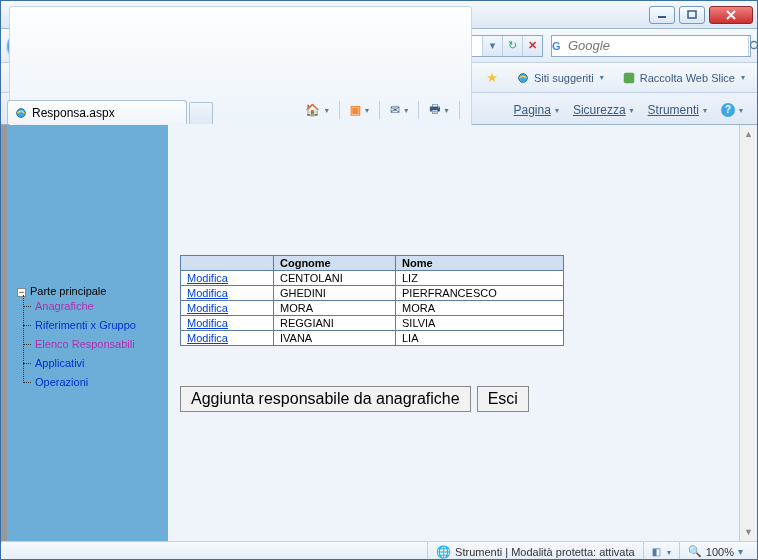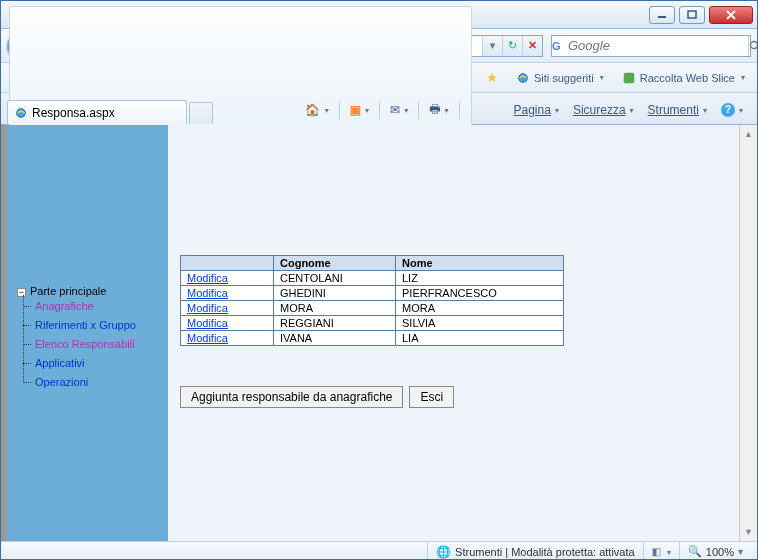--- a/index.html
+++ b/index.html
@@ -65,21 +65,21 @@
   .lnk-blue { color:#0030d0;}
   .lnk-black { color:#000;}
 
   .main { flex:1; background:#eef4f9; padding: 130px 12px 12px 12px; display:flex; flex-direction:column; align-items:flex-start;}
   table.grid { border-collapse:collapse; background:#fff; font-size:11px;}
   table.grid th, table.grid td { border:1px solid #5c7ca4; padding:1px 6px; text-align:left;margin-top:24px;}
   table.grid th { background:#cfdfef; font-weight:bold; }
   table.grid td.act a { color:#0040e0; text-decoration:underline;}
   .col-act{width:93px;} .col-cg{width:122px;} .col-nm{width:168px;}
   .btn-row { margin-top:40px; display:flex; gap:6px;}
-  .btn { background:#f2f2f2; border:1px solid #888; padding:3px 10px; font-size:12px; font-family:inherit;}
+  .btn { background:#f2f2f2; border:1px solid #888; padding:3px 10px; font-size:16px; font-family:inherit;}
 
   
   .statusbar { height:20px; background:linear-gradient(#f6f9fd,#e4edf7); border-top:1px solid #c0d0e4; display:flex; align-items:center; padding:0 6px; font-size:11px; color:#333;}
   .statusbar .spacer{flex:1;}
   .status-seg { display:flex;align-items:center;gap:4px;padding:0 8px;border-left:1px solid #c0d0e4;height:100%;}
   .status-seg:first-child{border-left:none;}
   .globe{color:#2a70c0;font-size:12px;}
   .zoom-ctrl{display:flex;align-items:center;gap:4px;}
   .small-icons{font-size:10px;color:#5a7a9a;}
 </style>

